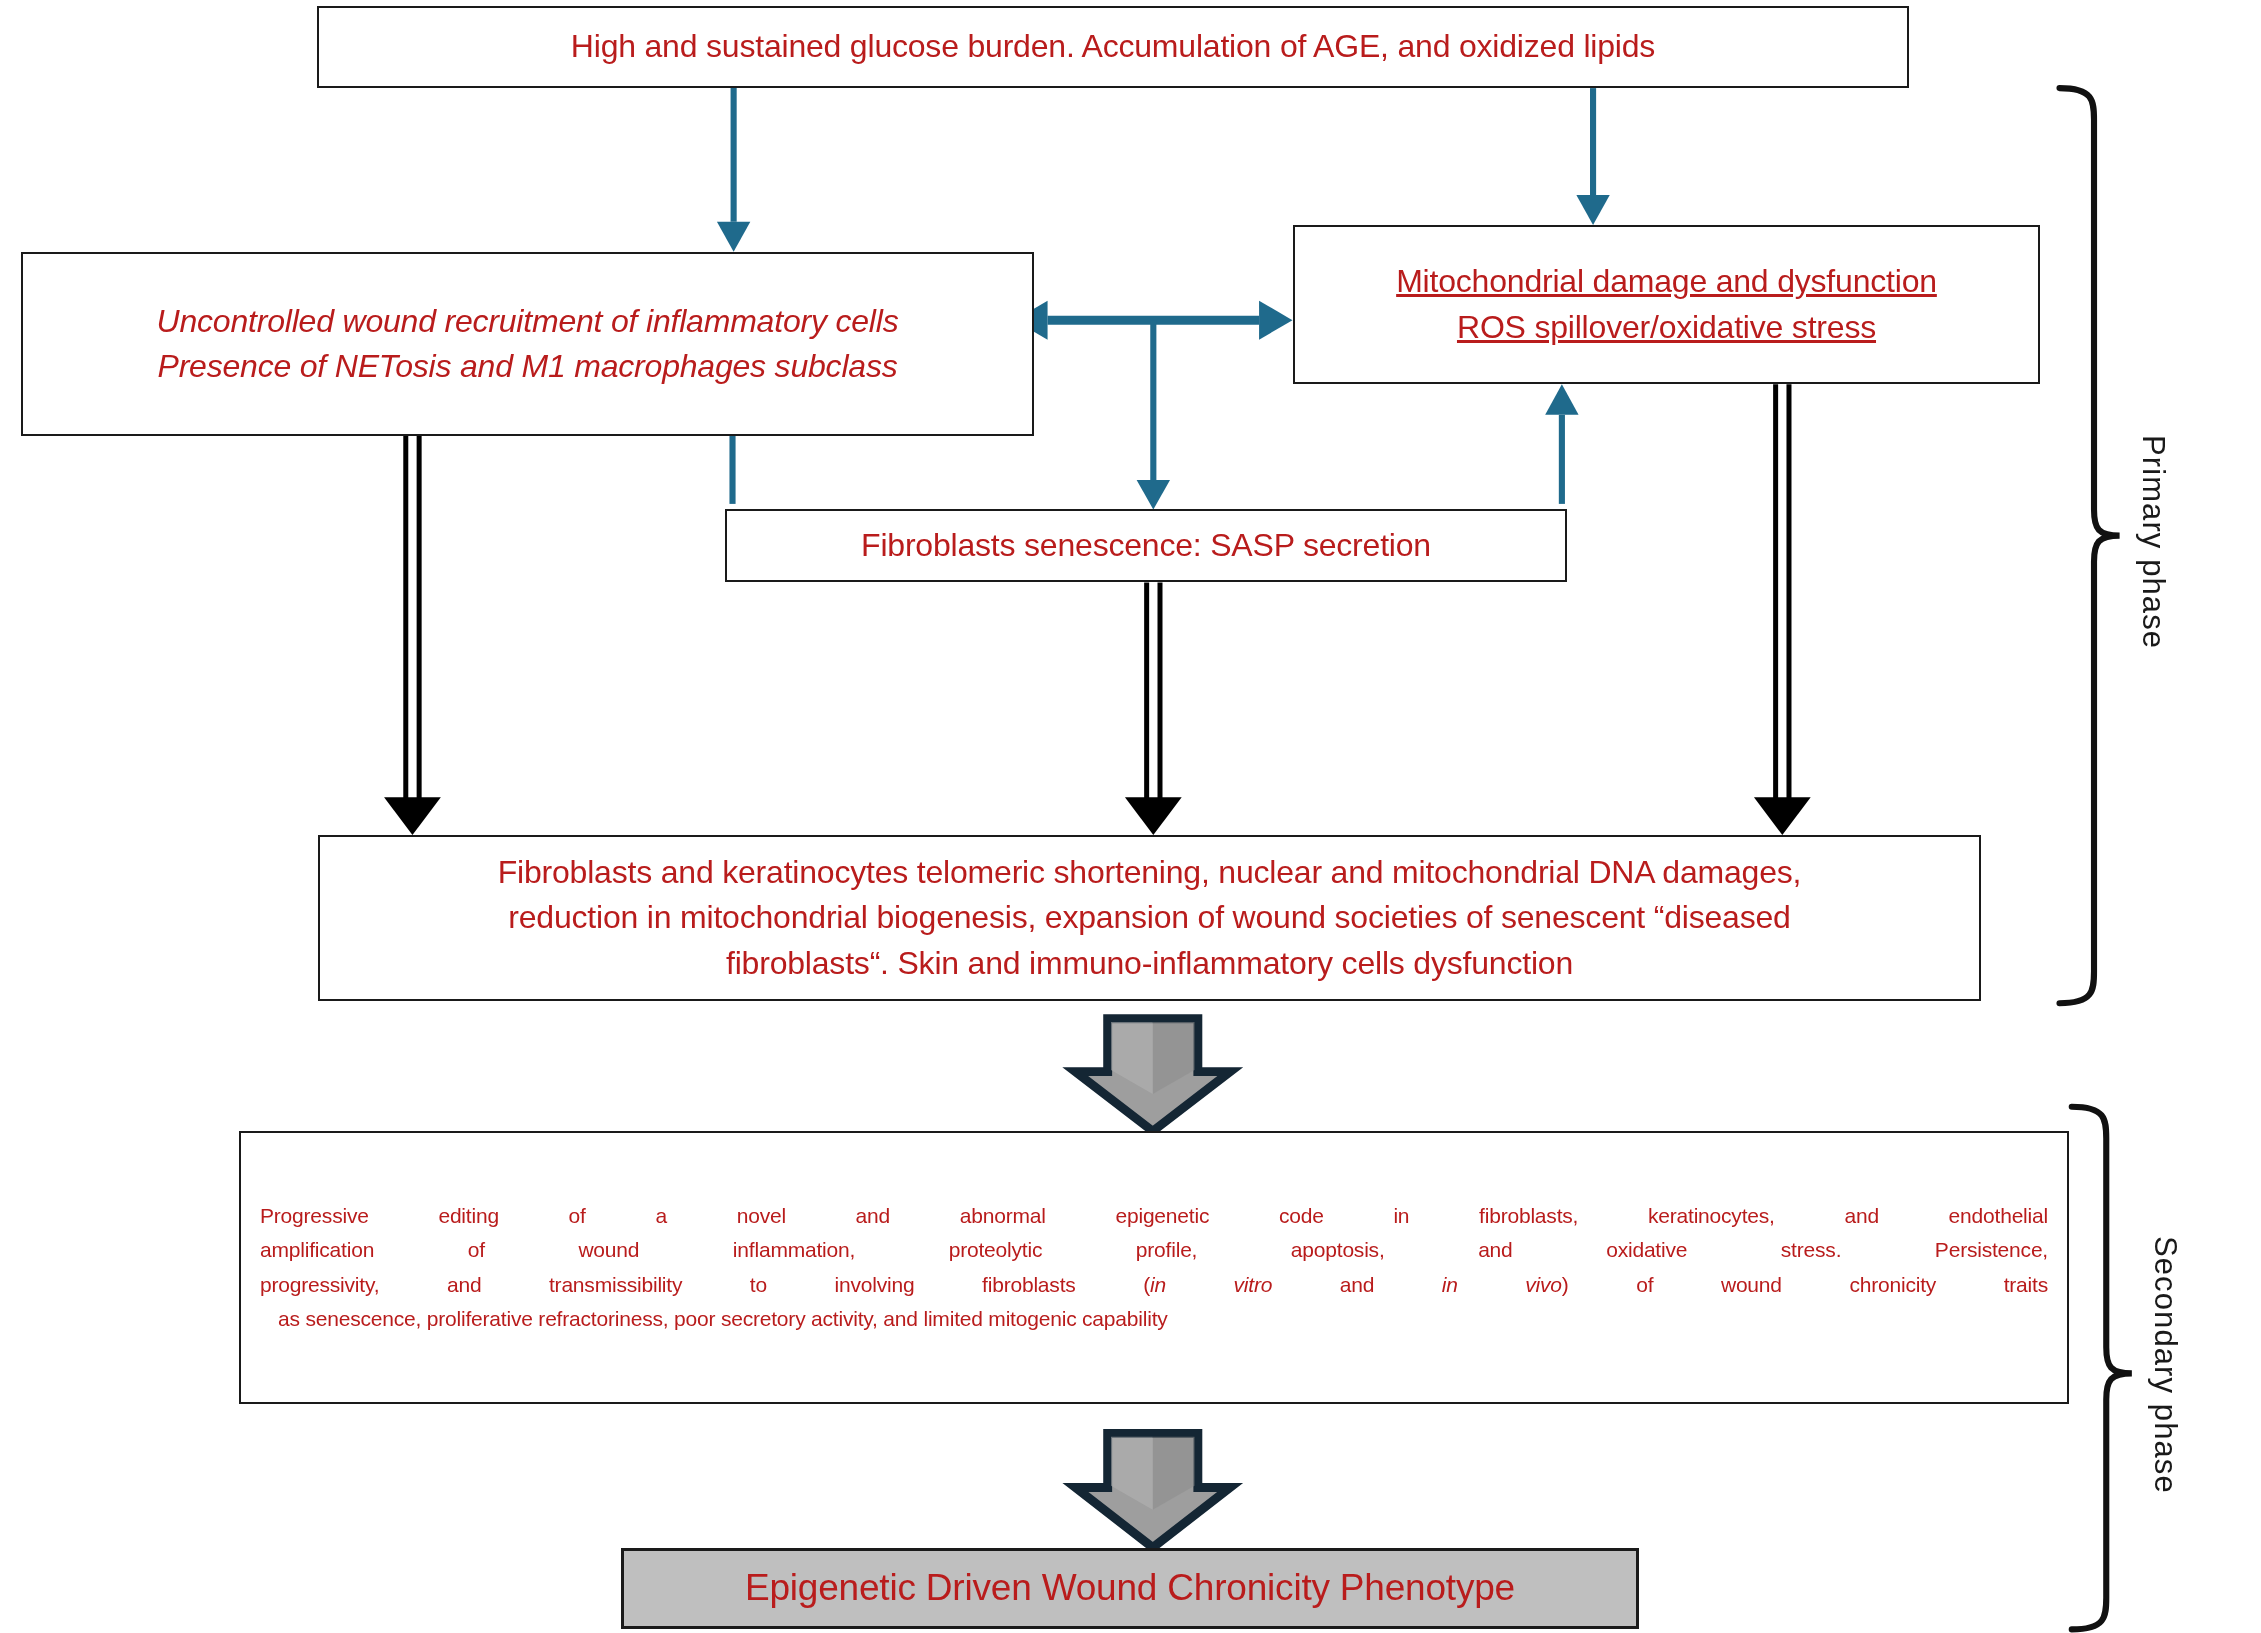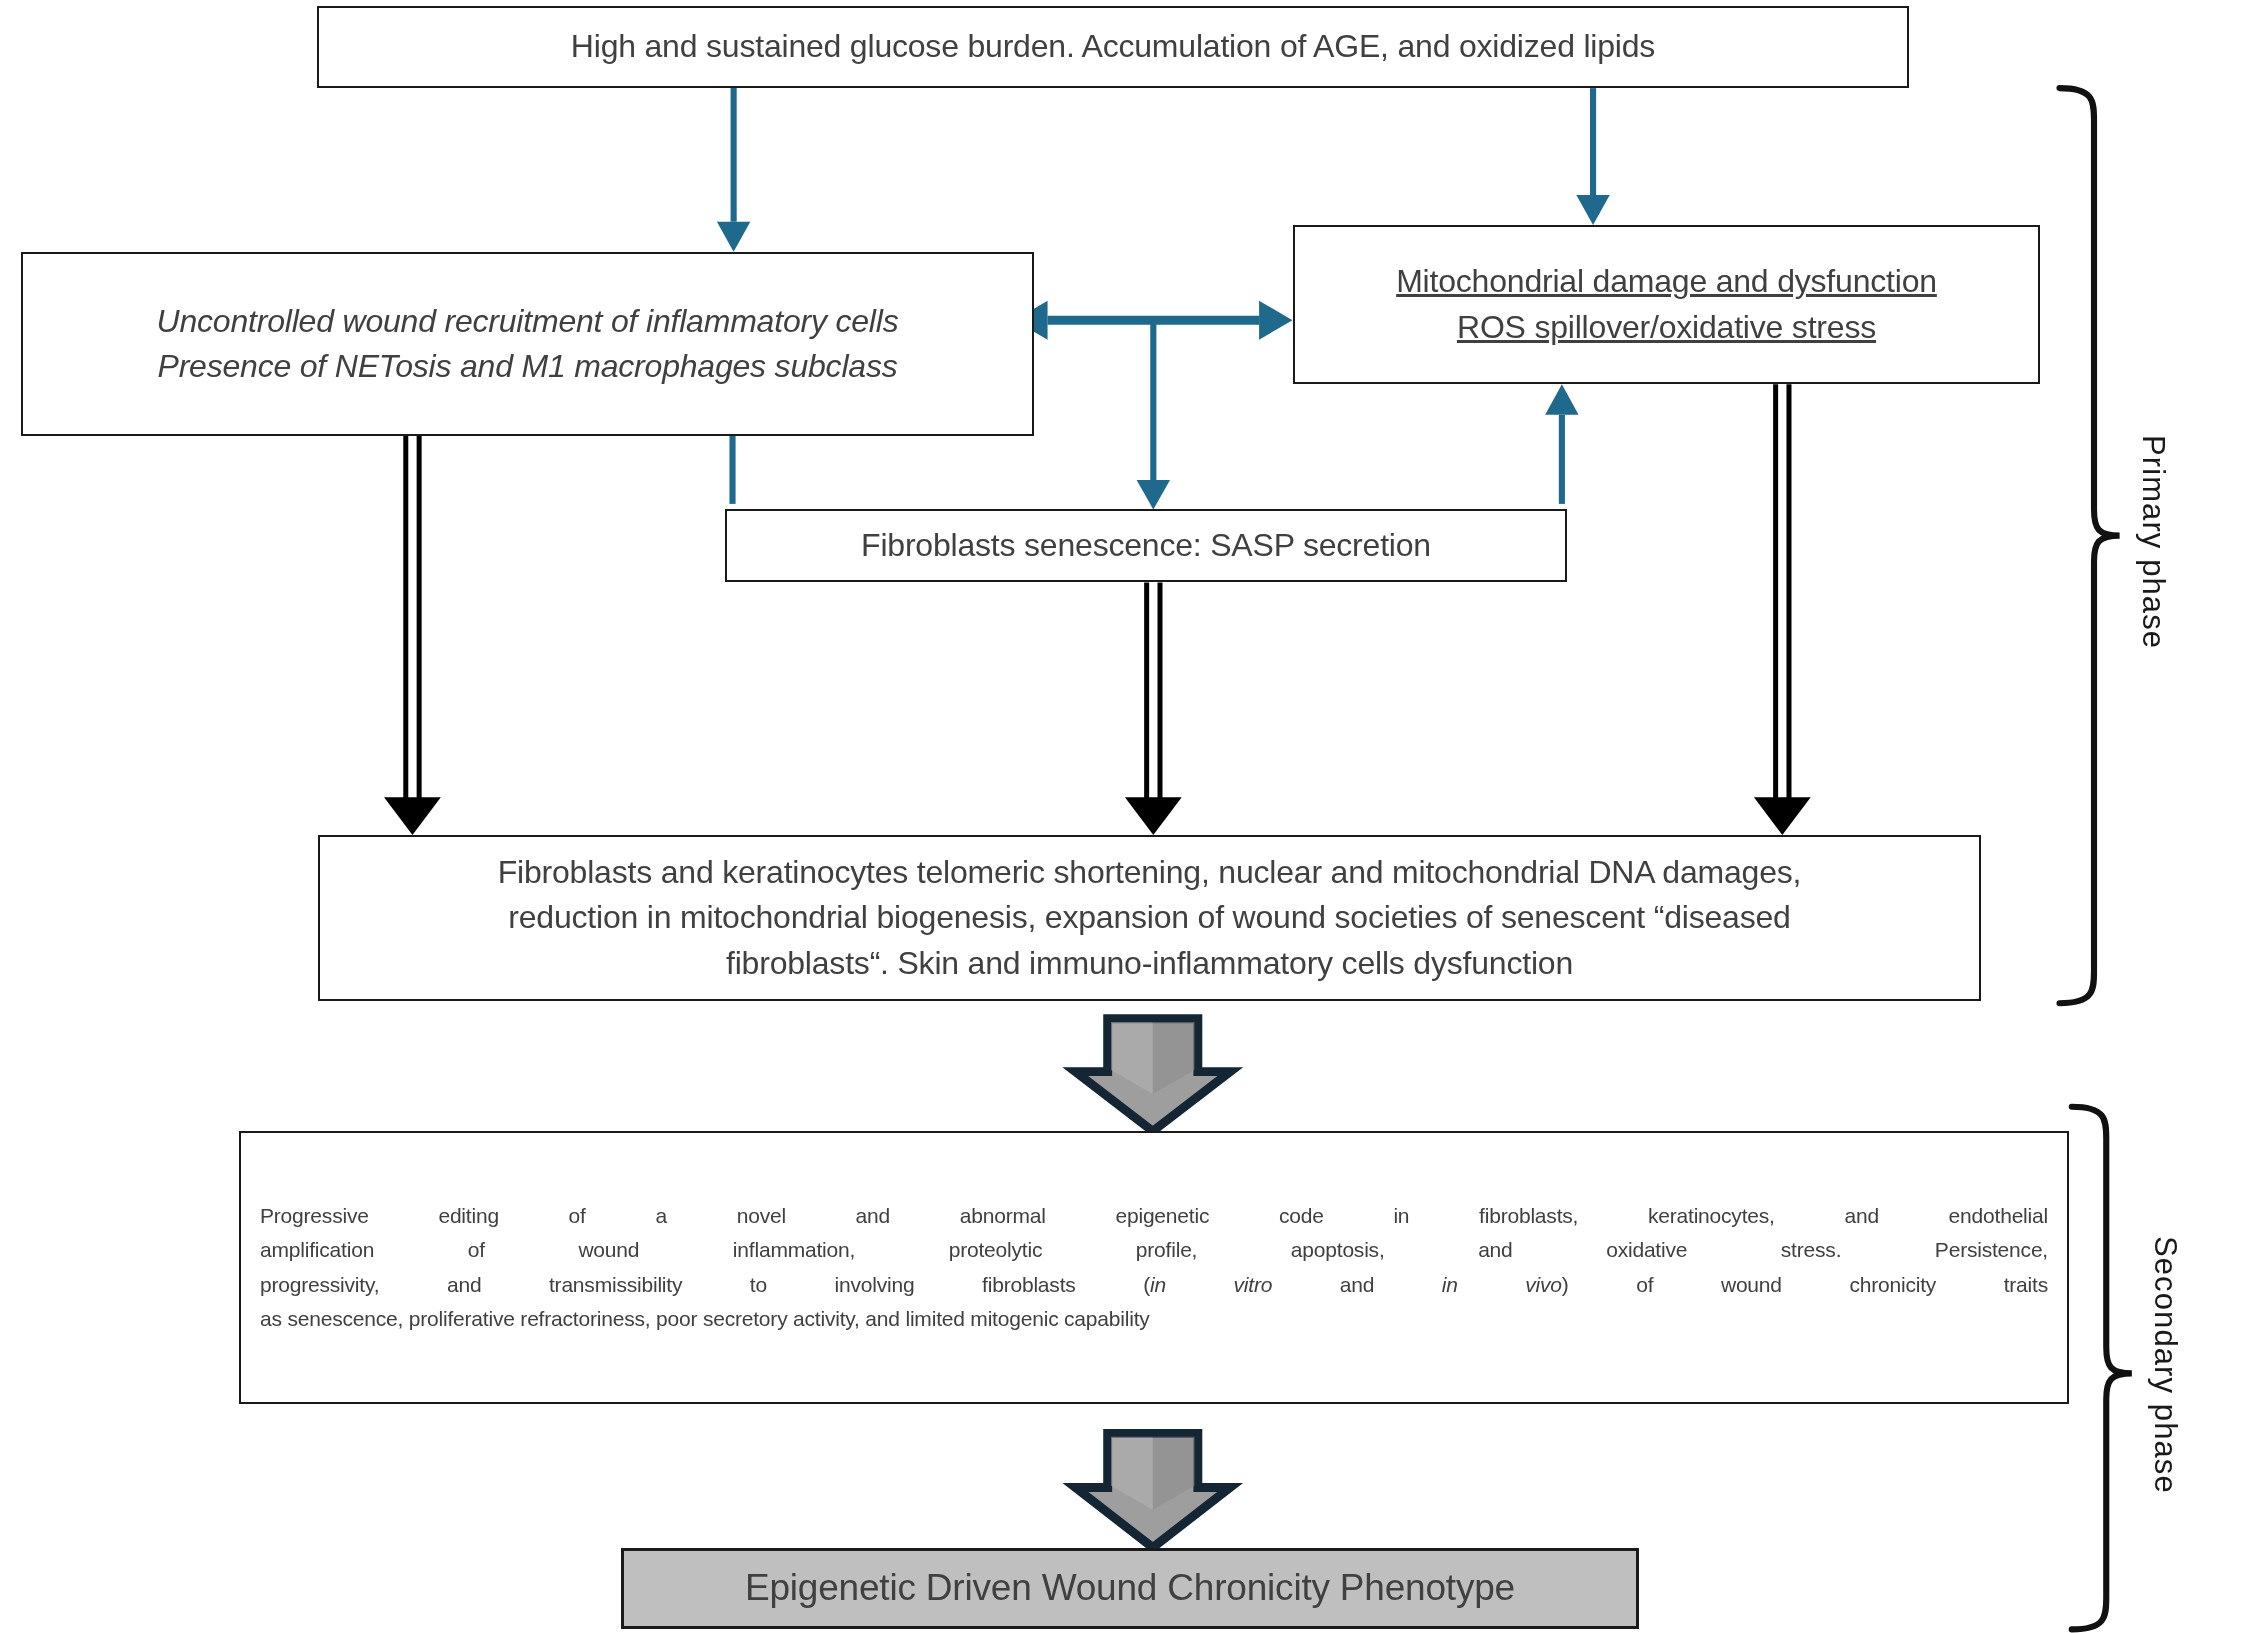--- a/index.html
+++ b/index.html
@@ -22,21 +22,21 @@
   .node {
     position: absolute;
     box-sizing: border-box;
     background: #ffffff;
     border: 2.8px solid #1a1a1a;
     display: flex;
     flex-direction: column;
     align-items: center;
     justify-content: center;
     text-align: center;
-    color: #404040;
+    color: #b91c1c;
     line-height: 1.42;
     font-size: 32px;
     padding: 5.6px 14.5px;
     letter-spacing: -0.2px;
   }
   .node .ln { display: block; width: 100%; }
 
   .node.justified {
     text-align: justify;
     align-items: stretch;
@@ -44,20 +44,21 @@
     line-height: 1.62;
   }
   .node.justified .ln {
     text-align: justify;
     text-align-last: justify;
     white-space: nowrap;
   }
   .node.justified .ln.last {
     text-align: right;
     text-align-last: left;
+    margin-left: 18px;
   }
 
   .node.phenotype {
     background: #bfbfbf;
     font-size: 37px;
     border-width: 3.3px;
   }
 
   
   #arrows {

